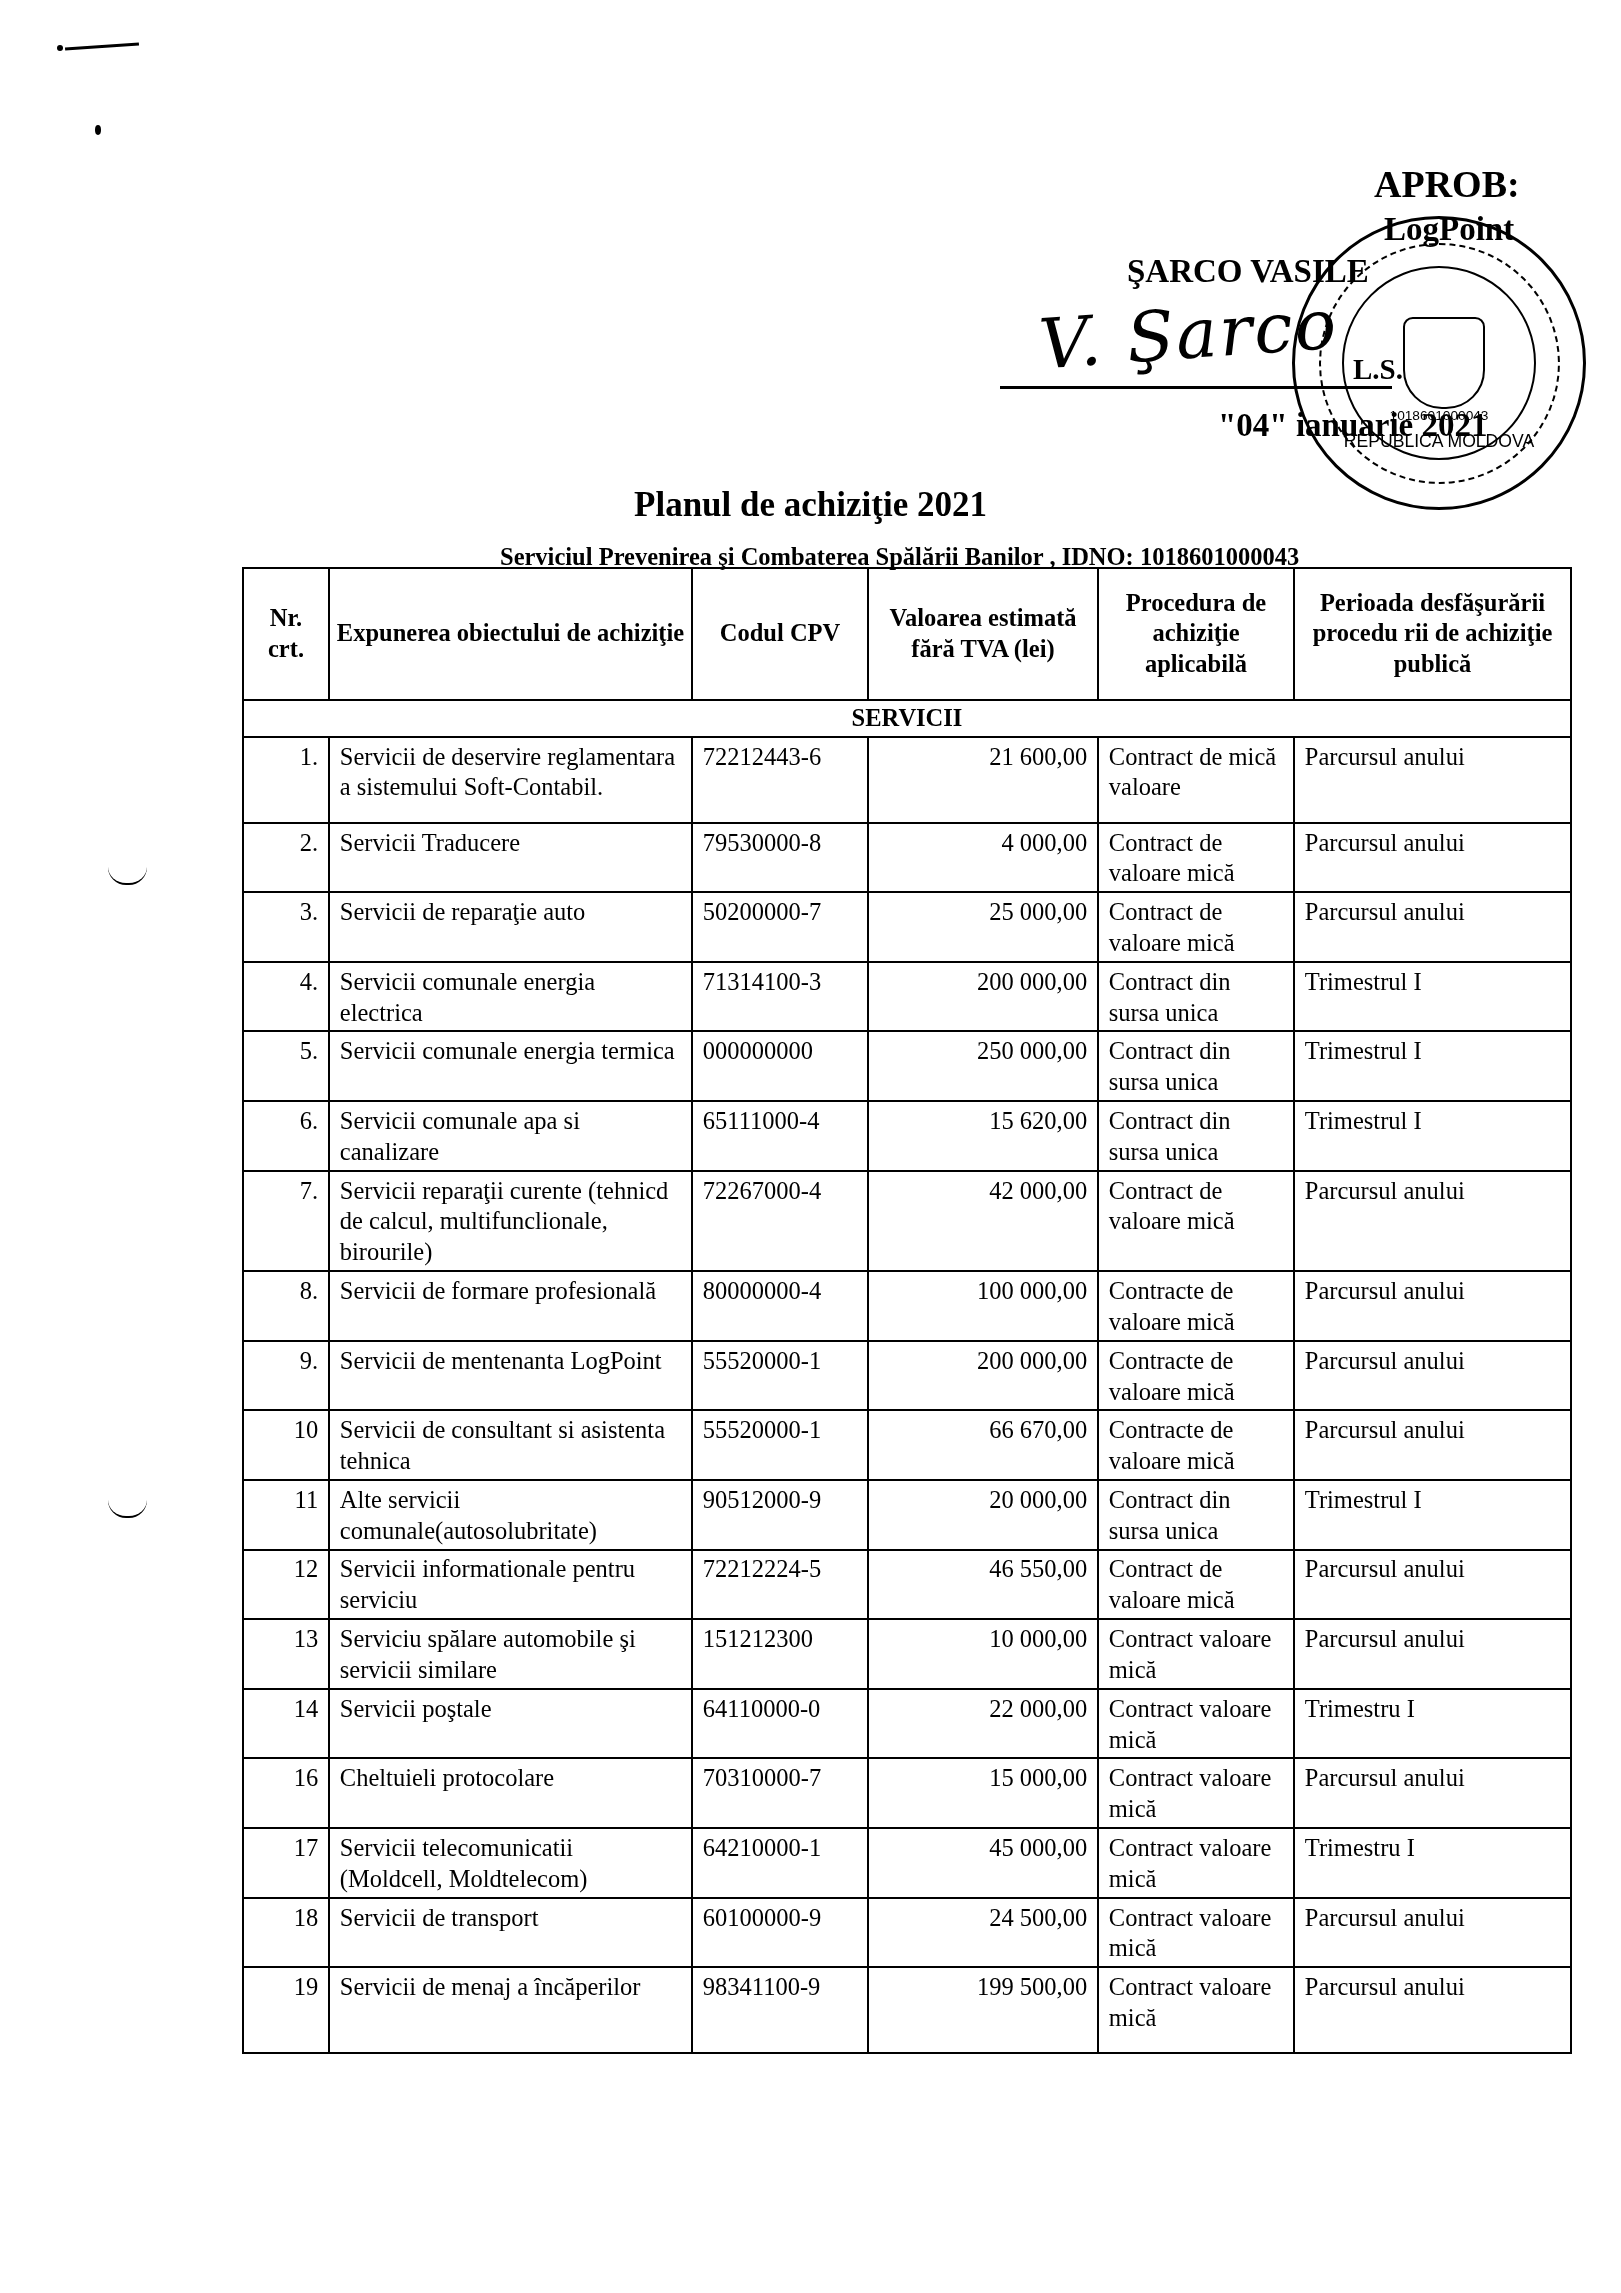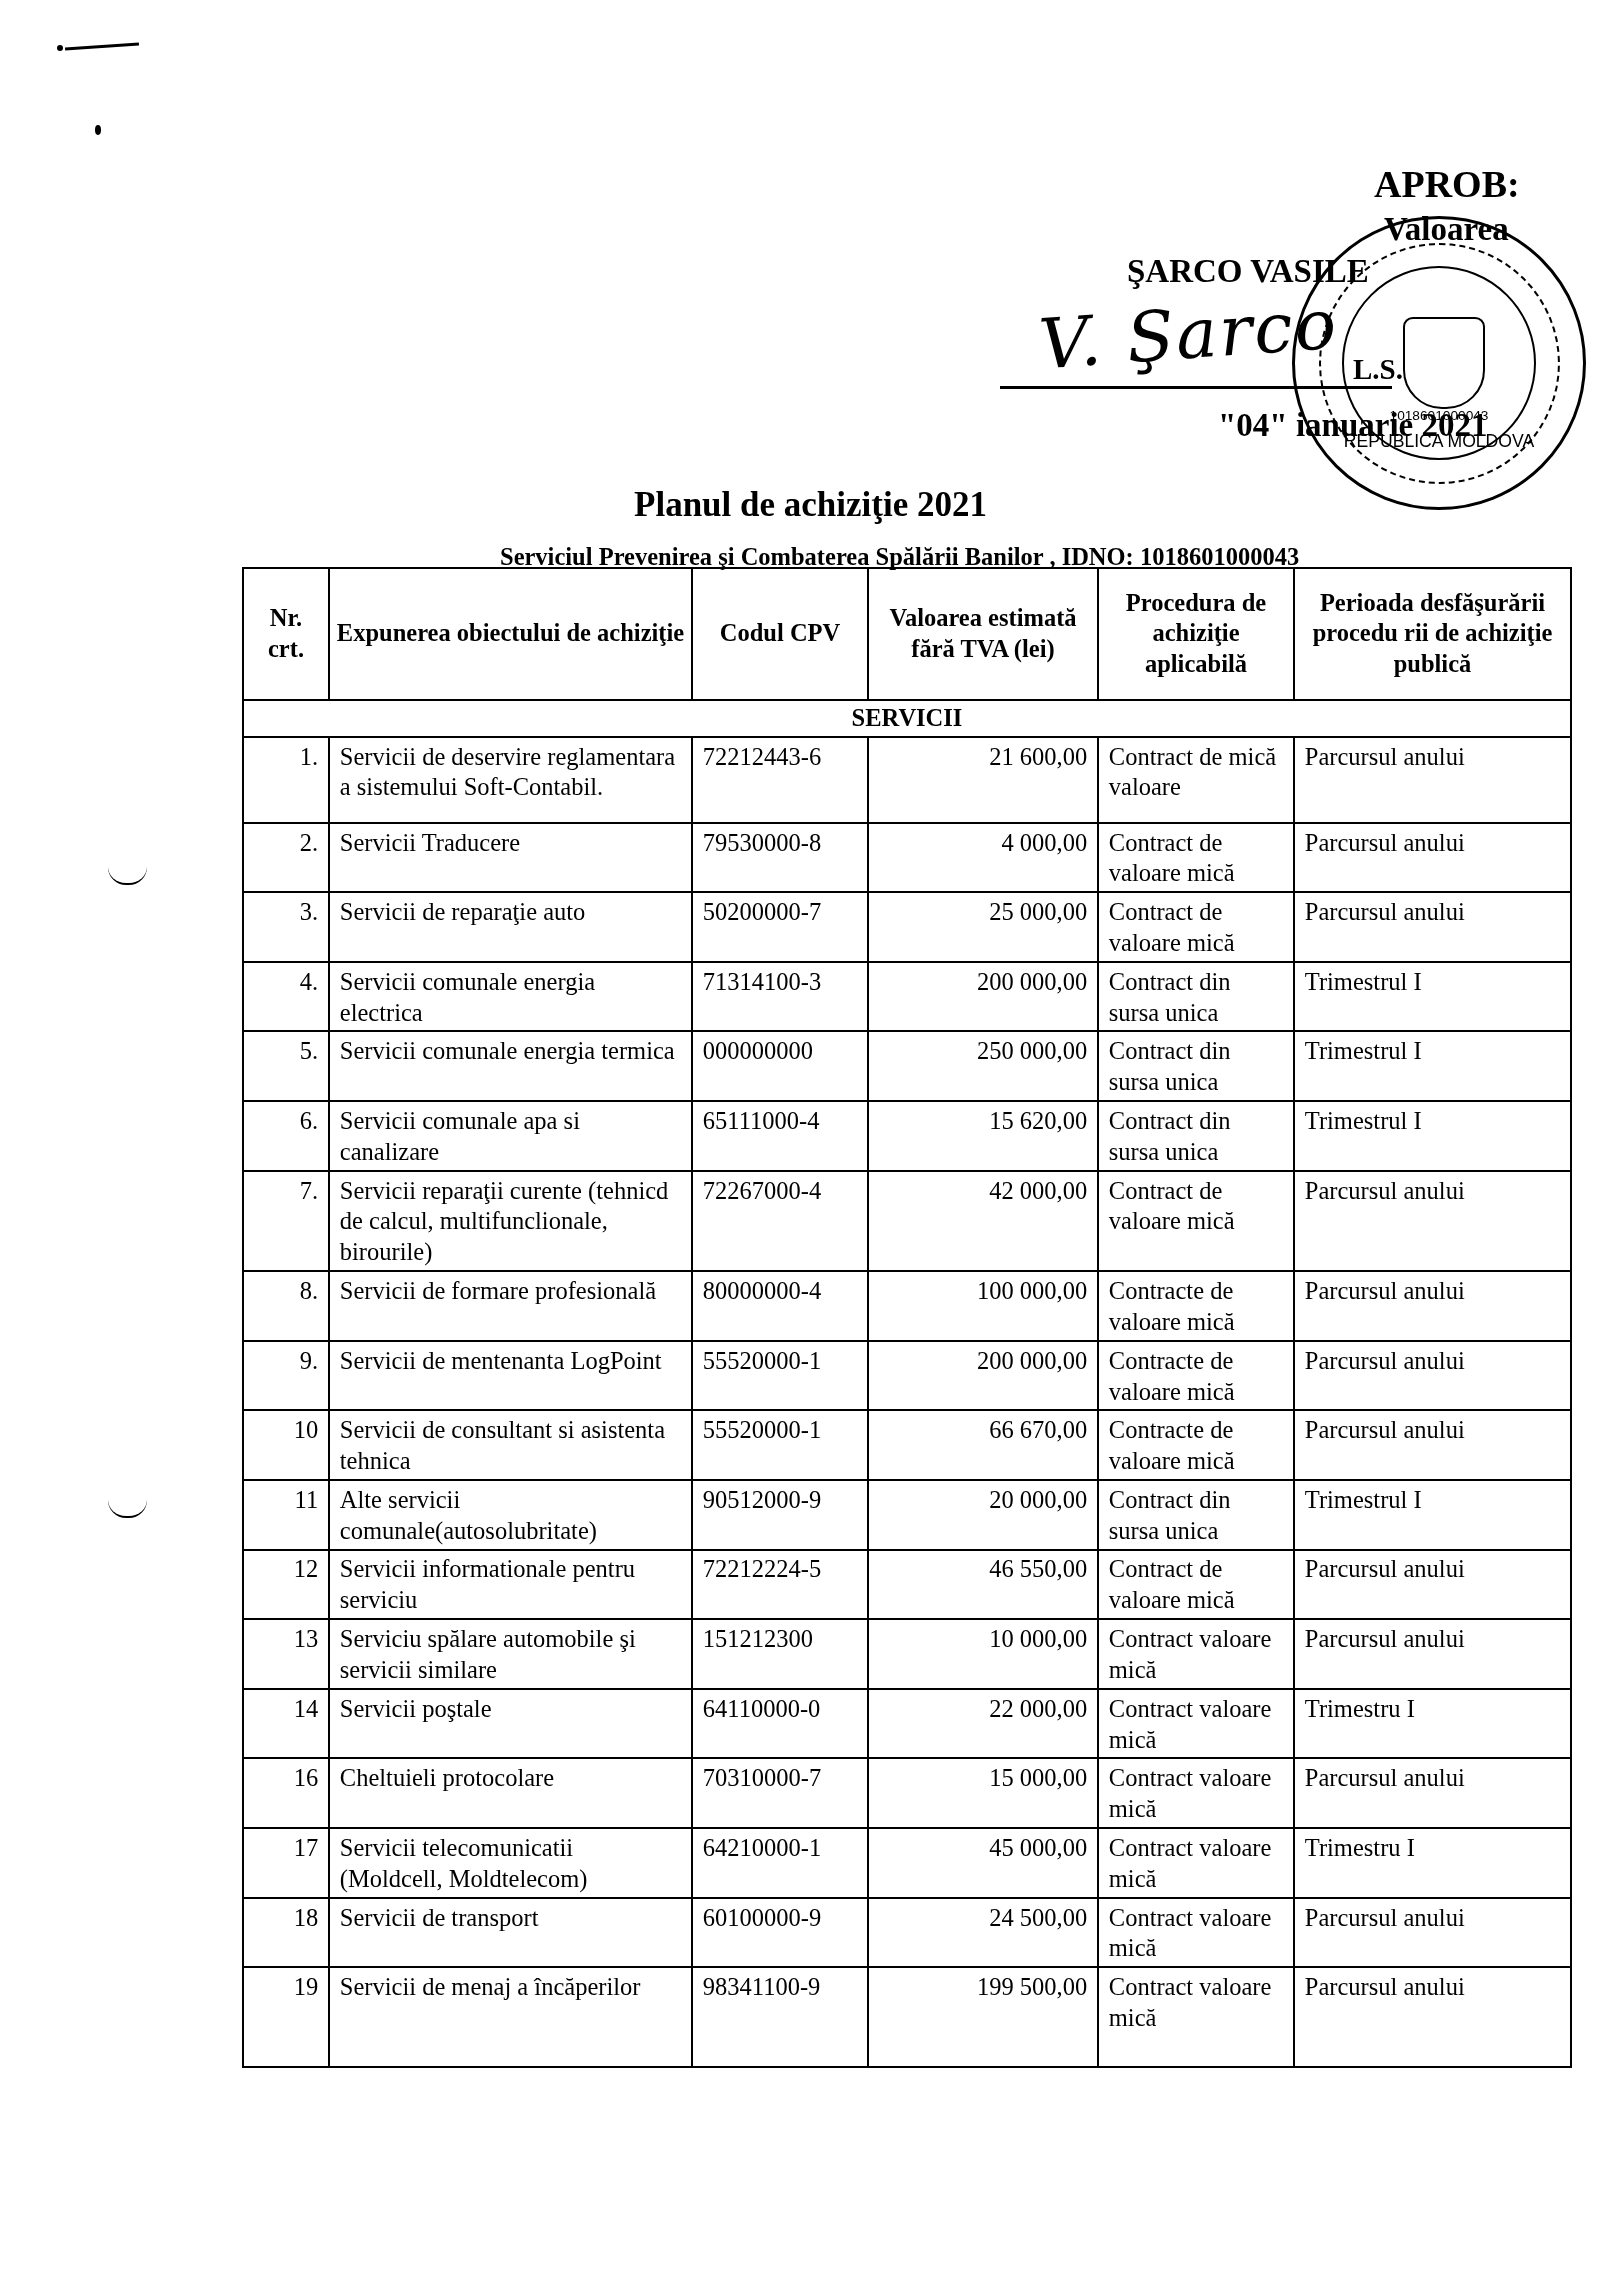--- a/index.html
+++ b/index.html
@@ -39,21 +39,21 @@
 </head>
 <body>
 
 <div class="mark1b"></div>
 <div class="mark1"></div>
 <div class="mark2"></div>
 <div class="side-curve" style="left:108px; top:867px;"></div>
 <div class="side-curve" style="left:108px; top:1500px;"></div>
 
 <div class="aprob">APROB:</div>
-<div class="director">Valoarea</div>
+<div class="director">LogPoint</div>
 <div class="name">ŞARCO VASILE</div>
 <div class="signature">V. Şarco</div>
 <div class="sig-line"></div>
 <div class="ls">L.S.</div>
 <div class="date">"04" ianuarie 2021</div>
 
 <div class="stamp">
   <div class="stamp-inner"></div>
   <div class="stamp-inner2"></div>
   <div class="stamp-emblem"></div>
@@ -216,21 +216,21 @@
         <td>Trimestru I</td>
       </tr>
       <tr style="height: 67px;">
         <td class="nr">18</td>
         <td>Servicii de transport</td>
         <td>60100000-9</td>
         <td class="val">24 500,00</td>
         <td>Contract valoare mică</td>
         <td>Parcursul anului</td>
       </tr>
-      <tr style="height: 100px; margin-left: 15px;">
+      <tr style="height: 86px; margin-left: 15px;">
         <td class="nr">19</td>
         <td>Servicii de menaj a încăperilor</td>
         <td>98341100-9</td>
         <td class="val">199 500,00</td>
         <td>Contract valoare mică</td>
         <td>Parcursul anului</td>
       </tr>
     </tbody>
 </table>
 

